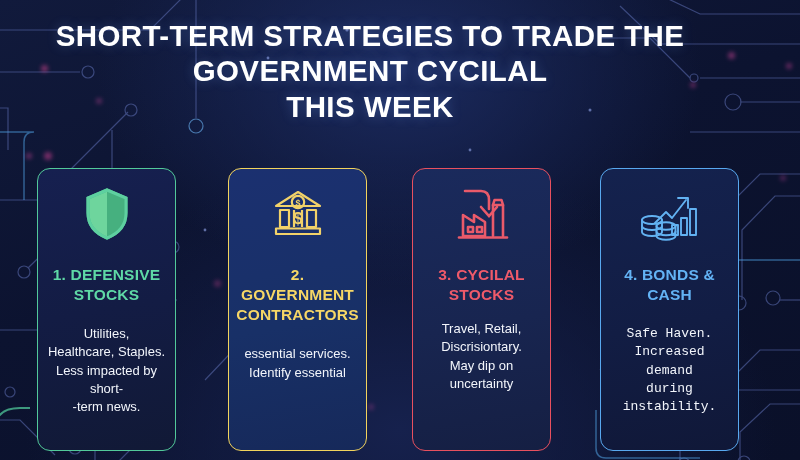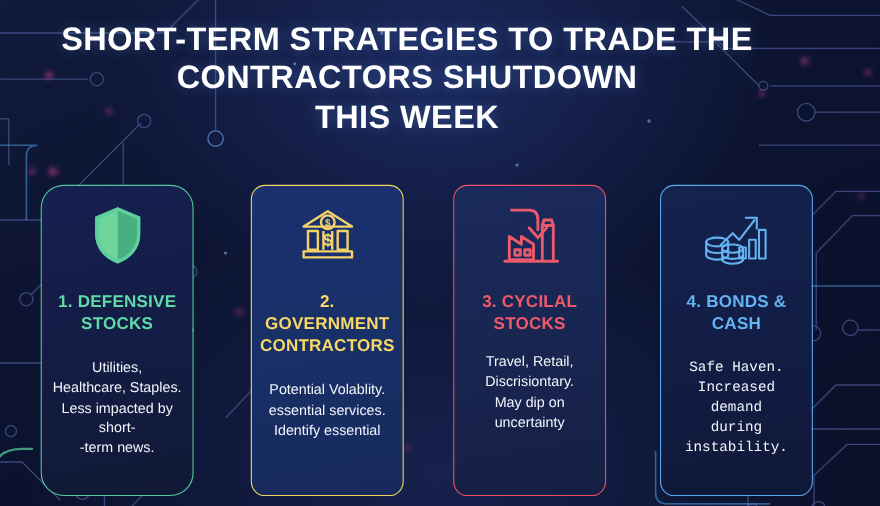--- a/index.html
+++ b/index.html
@@ -38,21 +38,21 @@
   
   .cards { position:absolute; top:168px; left:0; width:800px; height:284px; }
   .card {
     position:absolute; top:0; width:139px; height:283px;
     border-radius:13px; border:1.6px solid #888;
     overflow:hidden;
     display:flex; flex-direction:column; align-items:center;
     padding-top:14px;
   }
   .card.c1 { left:37px;  border-color:#52c99a;
-    background:linear-gradient(170deg,#162050 0%,#131c44 50%,#111936 100%);border-radius:21px; }
+    background:linear-gradient(170deg,#162050 0%,#131c44 50%,#111936 100%); }
   .card.c2 { left:228px; border-color:#f2d35c;
     background:linear-gradient(170deg,#1b3070 0%,#183067 55%,#16295a 100%); }
   .card.c3 { left:412px; border-color:#e8505f;
     background:linear-gradient(170deg,#1a2a5c 0%,#182550 55%,#151f43 100%); }
   .card.c4 { left:600px; border-color:#58a8ef;
     background:linear-gradient(170deg,#14224e 0%,#121d44 55%,#101838 100%); }
 
   .icon-wrap { height:62px; display:flex; align-items:center; justify-content:center; }
 
   .card-title {
@@ -156,21 +156,21 @@
   <div class="glow-dot" style="left:214px;top:280px;width:7px;height:7px;background:#cf4390;opacity:.35"></div>
   <div class="glow-dot" style="left:728px;top:52px;width:7px;height:7px;background:#d4479a;opacity:.5"></div>
   <div class="glow-dot" style="left:690px;top:82px;width:6px;height:6px;background:#cd4293;opacity:.42"></div>
   <div class="glow-dot" style="left:786px;top:63px;width:6px;height:6px;background:#d2459b;opacity:.45"></div>
   <div class="glow-dot" style="left:780px;top:175px;width:6px;height:6px;background:#c5459d;opacity:.35"></div>
   <div class="glow-dot" style="left:60px;top:238px;width:5px;height:5px;background:#4fb2e8;opacity:.45"></div>
   <div class="glow-dot" style="left:368px;top:404px;width:6px;height:6px;background:#d0459a;opacity:.3"></div>
 
   <div class="title">
     <span class="ln ln1">SHORT-TERM STRATEGIES TO TRADE THE</span>
-    <span class="ln ln2">CONTRACTORS SHUTDOWN</span>
+    <span class="ln ln2">GOVERNMENT CYCILAL</span>
     <span class="ln ln3">THIS WEEK</span>
   </div>
 
   <div class="cards">
 
     <div class="card c1">
       <div class="icon-wrap">
         <svg width="48" height="54" viewBox="0 0 48 54">
           <path d="M24 3 L43 11 V26 C43 39 34 47 24 51 C14 47 5 39 5 26 V11 Z" fill="#6ed59d" stroke="#4dc48f" stroke-width="3"></path>
           <path d="M24 3 L43 11 V26 C43 39 34 47 24 51 Z" fill="#3fa97a" opacity="0.85"></path>
@@ -194,21 +194,20 @@
           <text x="27" y="18.6" font-size="9" font-family="'Liberation Sans',sans-serif" fill="#f2d269" stroke="none" text-anchor="middle" font-weight="bold">$</text>
           <rect x="9" y="23" width="9" height="17"></rect>
           <rect x="36" y="23" width="9" height="17"></rect>
           <path d="M23 23 V40 M31 23 V40"></path>
           <text x="27" y="37" font-size="16" font-family="'Liberation Sans',sans-serif" fill="#f2d269" stroke="none" text-anchor="middle" font-weight="bold">$</text>
           <rect x="5" y="41.5" width="44" height="5.5"></rect>
         </svg>
       </div>
       <div class="card-title">2. GOVERNMENT CONTRACTORS</div>
       <div class="card-body">
-        <div>Potential Volablity.</div>
         <div>essential services.</div>
         <div>Identify essential</div>
       </div>
     </div>
 
     <div class="card c3">
       <div class="icon-wrap">
         <svg width="58" height="58" viewBox="0 0 58 58" fill="none" stroke="#ea5a6a" stroke-width="2.6" stroke-linejoin="round" stroke-linecap="round">
           <path d="M12 6 H28 Q36 6 36 15 V24"></path>
           <path d="M28 22 L36 31 L44 22" stroke-linejoin="miter"></path>

